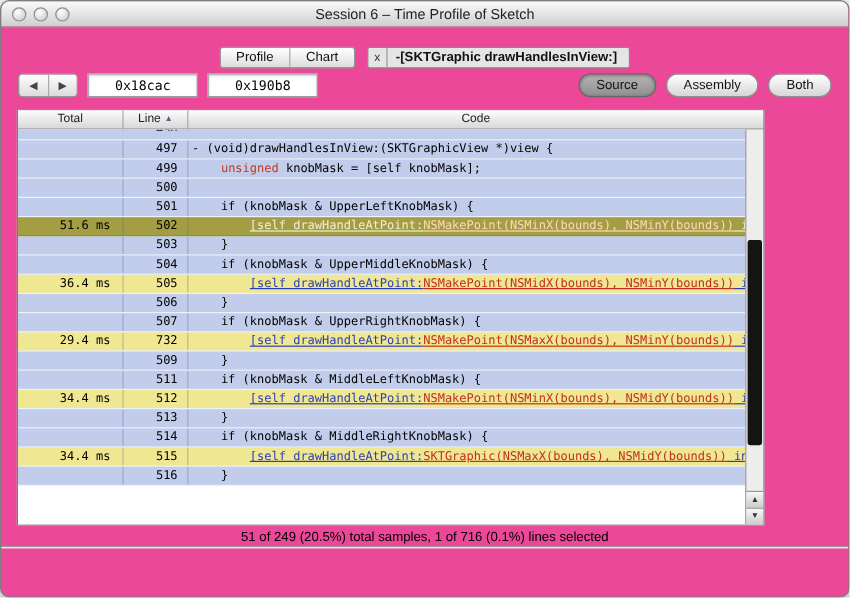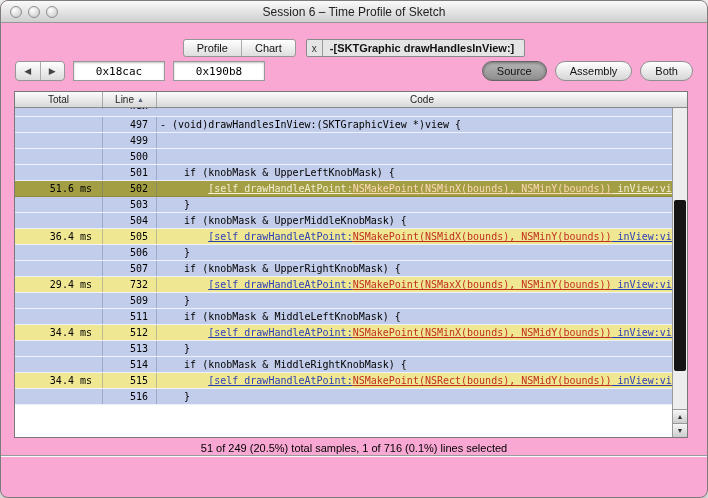--- a/index.html
+++ b/index.html
@@ -1,19 +1,19 @@
 <!DOCTYPE html>
 <html><head>
 <meta charset="utf-8">
 <style>
   html,body{margin:0;padding:0;background:#f4f4f4;}
   *{box-sizing:border-box;}
   .window{
     position:relative;width:708px;height:498px;margin:0 auto;
-    background:#f9a8d4;border:1px solid #7d7d7d;border-radius:8px;
+    background:#ec4899;border:1px solid #7d7d7d;border-radius:8px;
     overflow:hidden;font-family:"Liberation Sans",sans-serif;
     box-shadow:0 3px 10px rgba(0,0,0,.3);
   }
   
   .titlebar{
     position:absolute;top:0;left:0;right:0;height:22px;
     background:linear-gradient(#fafafa,#cfcfcf);
     border-bottom:1px solid #979797;
   }
   .traffic{position:absolute;left:9px;top:5px;display:flex;gap:6px;}
@@ -44,21 +44,21 @@
         font:11px "DejaVu Sans Mono",monospace;color:#000;
         box-shadow:inset 0 1px 2px rgba(0,0,0,.25);}
   .aqua-btn{height:20px;border:1px solid #8f8f8f;border-radius:10px;
         background:linear-gradient(#ffffff,#d6d6d6);font-size:11px;color:#111;
         display:flex;align-items:center;justify-content:center;padding:0 14px;
         font-family:"Liberation Sans",sans-serif;}
   .aqua-btn.pressed{background:linear-gradient(#b6b6b6,#8f8f8f);border-color:#666;
         box-shadow:inset 0 1px 3px rgba(0,0,0,.4);}
   .push-right{margin-left:auto;}
   
-  .table{position:absolute;top:90px;left:13px;width:674px;height:347px;
+  .table{position:absolute;top:90px;left:13px;width:623px;height:347px;
          border:1px solid #787878;background:#fff;}
   .thead{display:flex;height:16px;background:linear-gradient(#fcfcfc,#d8d8d8);
          border-bottom:1px solid #8a8a8a;font-size:10px;color:#222;}
   .th{display:flex;align-items:center;justify-content:center;}
   .th-total{width:88px;border-right:1px solid #aaa;}
   .th-line{width:54px;border-right:1px solid #aaa;}
   .th-code{flex:1;}
   .sort{font-size:7px;color:#56627e;margin-left:3px;}
   .tbody{position:absolute;top:16px;left:0;right:15px;bottom:0;overflow:hidden;background:#fff;}
   .trow{display:flex;height:16px;background:#c2cdeb;border-bottom:1px solid #edf1fa;overflow:hidden;}
@@ -157,20 +157,21 @@
           <div class="cell c-code"></div>
         </div>
         <div class="trow">
           <div class="cell c-total"></div>
           <div class="cell c-line">497</div>
           <div class="cell c-code"><span class="seg-plain">- (void)drawHandlesInView:(SKTGraphicView *)view {</span></div>
         </div>
         <div class="trow">
           <div class="cell c-total"></div>
           <div class="cell c-line">499</div>
+          <div class="cell c-code"><span class="seg-plain">    </span><span class="seg-kw">unsigned</span><span class="seg-plain"> knobMask = [self knobMask];</span></div>
         </div>
         <div class="trow">
           <div class="cell c-total"></div>
           <div class="cell c-line">500</div>
           <div class="cell c-code"></div>
         </div>
         <div class="trow">
           <div class="cell c-total"></div>
           <div class="cell c-line">501</div>
           <div class="cell c-code"><span class="seg-plain">    if (knobMask &amp; UpperLeftKnobMask) {</span></div>
@@ -231,21 +232,21 @@
           <div class="cell c-code"><span class="seg-plain">    }</span></div>
         </div>
         <div class="trow">
           <div class="cell c-total"></div>
           <div class="cell c-line">514</div>
           <div class="cell c-code"><span class="seg-plain">    if (knobMask &amp; MiddleRightKnobMask) {</span></div>
         </div>
         <div class="trow hot">
           <div class="cell c-total">34.4 ms</div>
           <div class="cell c-line">515</div>
-          <div class="cell c-code"><span class="seg-plain">        </span><span class="seg-lb">[self drawHandleAtPoint:</span><span class="seg-lr">NSMakePoint(NSRect(bounds), NSMidY(bounds))</span><span class="seg-lb"> inView:view];</span></div>
+          <div class="cell c-code"><span class="seg-plain">        </span><span class="seg-lb">[self drawHandleAtPoint:</span><span class="seg-lr">SKTGraphic(NSMaxX(bounds), NSMidY(bounds))</span><span class="seg-lb"> inView:view];</span></div>
         </div>
         <div class="trow">
           <div class="cell c-total"></div>
           <div class="cell c-line">516</div>
           <div class="cell c-code"><span class="seg-plain">    }</span></div>
         </div>
       </div>
     <div class="scrollbar">
       <div class="sb-thumb"></div>
       <div class="sb-arrows">

